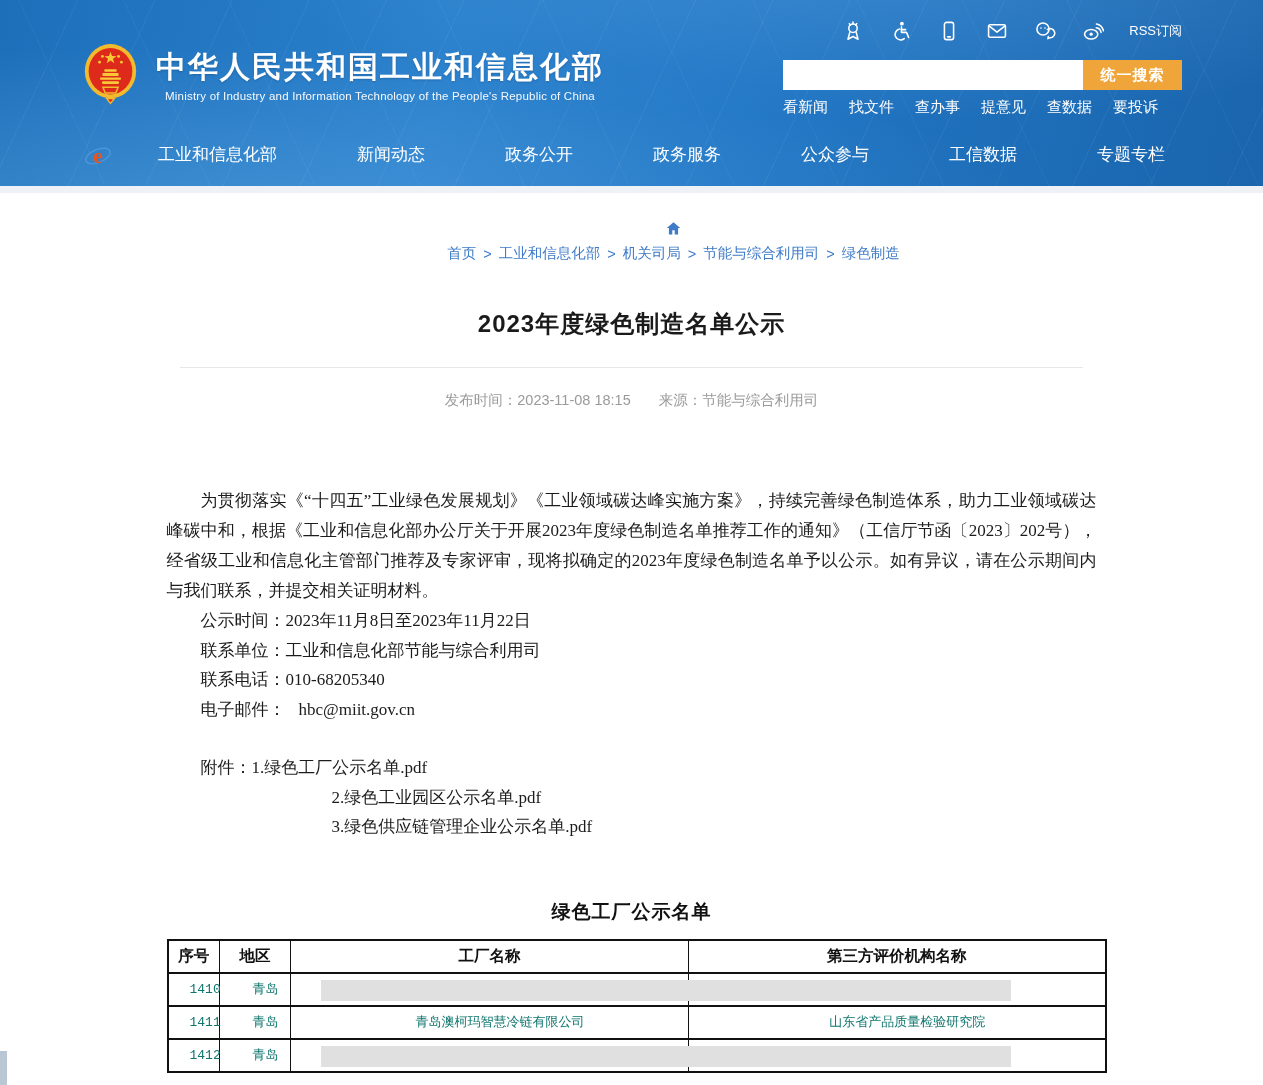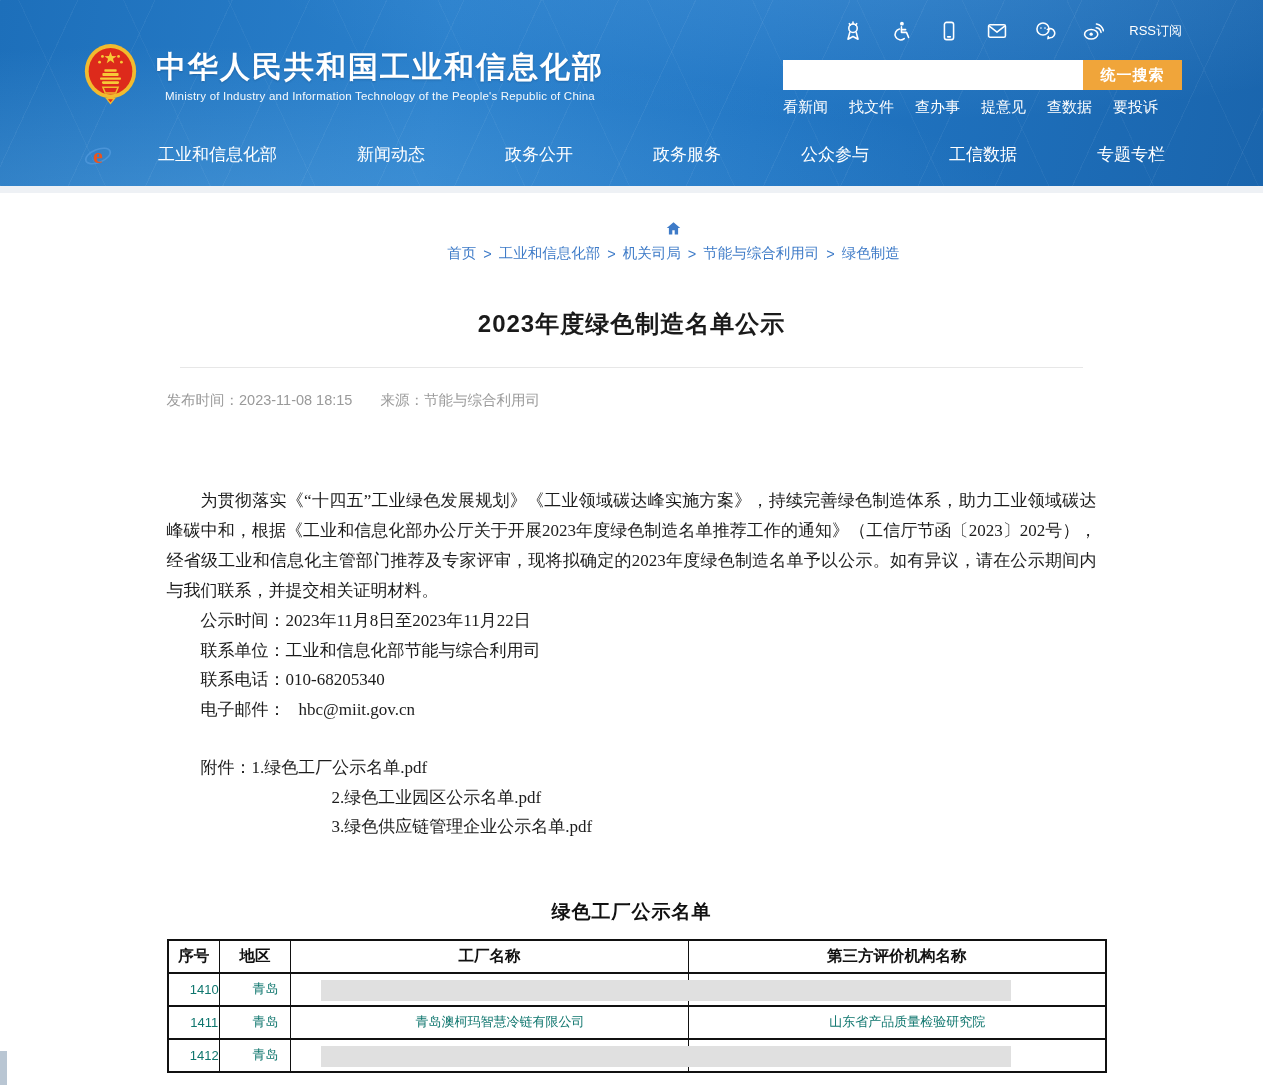--- a/index.html
+++ b/index.html
@@ -49,40 +49,40 @@
   .breadcrumb { margin:27px 0 0 84px; display:flex; align-items:center; gap:7px;
     color:#3e7bc8; font-size:14.5px;flex-direction:column; }
   .breadcrumb .home-icon { width:17px; height:17px; display:inline-flex; }
   .breadcrumb .crumb { cursor:pointer; }
   .breadcrumb .sep { color:#3e7bc8; }
 
   
   .article { width:930px; margin:0 auto; }
   .art-title { text-align:center; font-size:24px; font-weight:bold; color:#1a1a1a; margin-top:45px; letter-spacing:1px; }
   .art-divider { border:none; border-top:1px solid #e7e7e7; width:903px; margin:27px auto 0; }
-  .art-meta { color:#9a9a9a; font-size:14.5px; margin-top:23px; }
+  .art-meta { text-align:center; color:#9a9a9a; font-size:14.5px; margin-top:23px; }
   .art-meta .m-gap { display:inline-block; width:28px; }
 
   .art-body { font-family:"Liberation Serif","DejaVu Serif",serif; color:#1c1c1c; font-size:17px; }
   .art-paragraph { margin-top:76px; line-height:30px; text-indent:2em; text-align:justify; }
 
   .info-lines { }
   .info-line { padding-left:2em; line-height:29.5px; }
   .info-line:last-child .value { margin-left:13px; }
 
   .attachments { margin-top:29px; }
   .attach-line { line-height:29.5px; }
   .attach-line.first { padding-left:2em; }
   .attach-line.rest { padding-left:165px; }
 
   
   .table-title { text-align:center; font-size:19px; font-weight:bold; color:#111; margin-top:57px;
     font-family:"Liberation Sans","DejaVu Sans",sans-serif; letter-spacing:1px; }
   table.list { width:940px; margin:14px auto 0; border-collapse:collapse; border:2px solid #111;
-    font-family:Liberation Sans, sans-serif; table-layout:fixed; }
+    font-family:Liberation Mono, monospace; table-layout:fixed; }
   table.list th { border:1px solid #111; border-bottom:2px solid #111; height:33px;
     font-size:15.5px; font-weight:bold; color:#111; }
   table.list td { border:1px solid #111; border-top-width:2px; height:33px; font-size:13px;
     color:#0f766e; text-align:center; position:relative; overflow:visible;padding-left:21px; }
   .redact-bar { position:absolute; left:30px; top:6px; height:21px; width:690px;
     background:#e0e0e0; z-index:2; }
 
   .corner-strip { position:absolute; left:0; bottom:0; width:7px; height:34px; background:#b9c6d3; }
 </style>
 </head>

